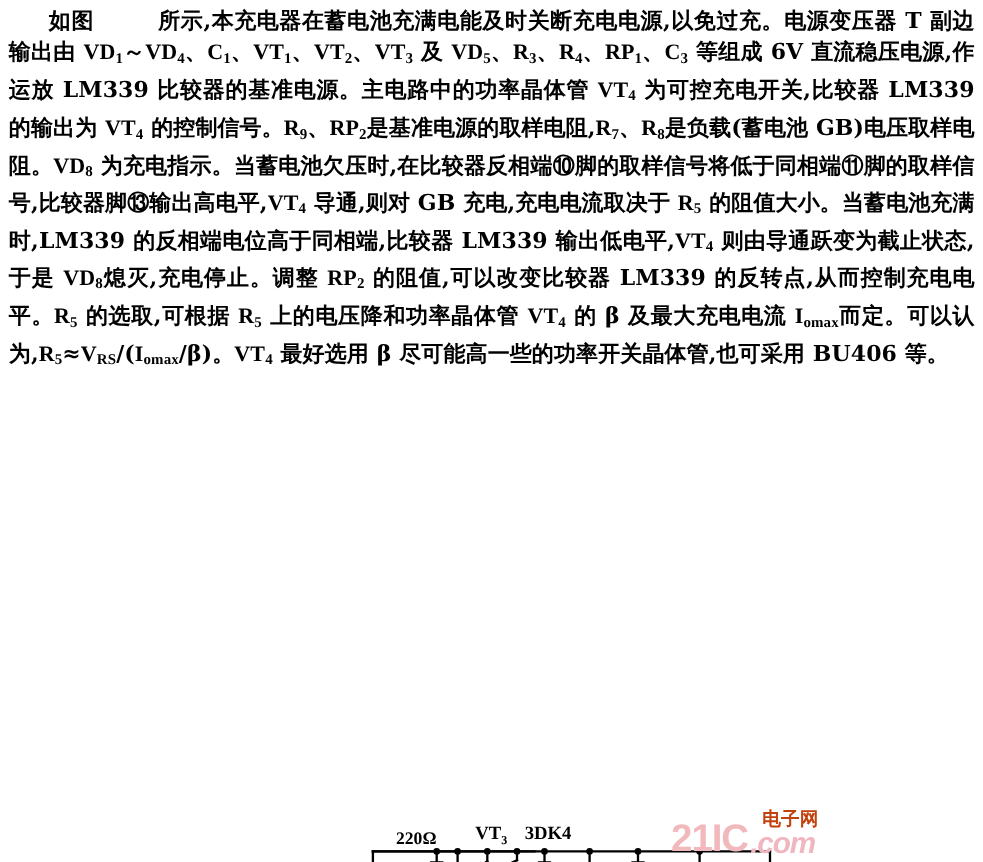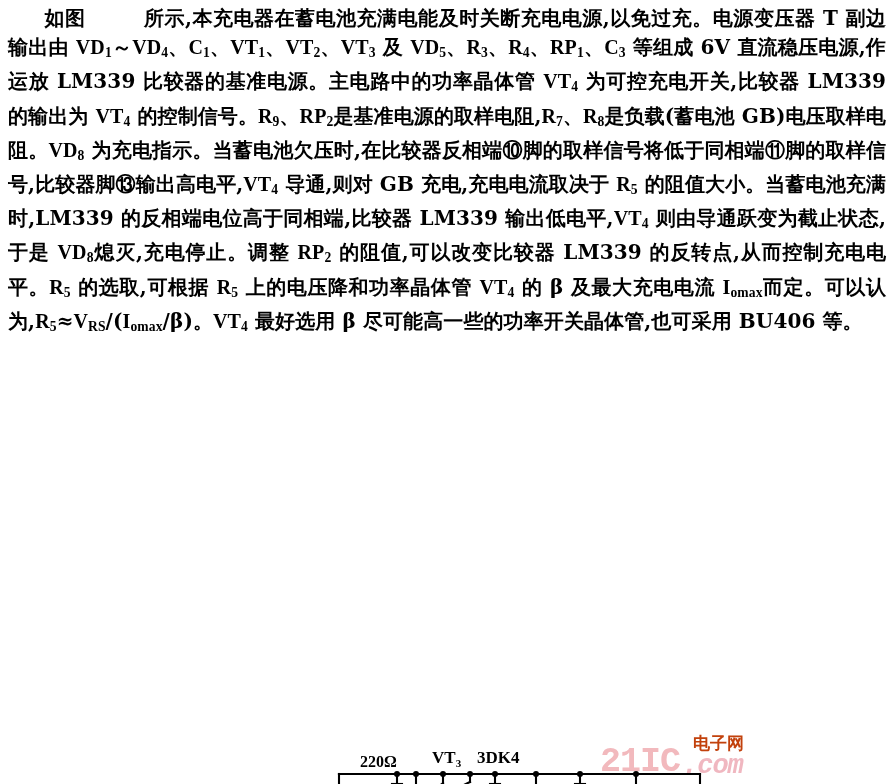--- a/index.html
+++ b/index.html
@@ -33,21 +33,21 @@
     position:absolute;left:0;top:378px;width:750px;height:406px;
   }
   #schematic svg{display:block;}
   .lbl{
     font-family:"Liberation Serif","DejaVu Serif",serif;
     font-weight:700;
     fill:#000;
   }
   .wm{
     position:absolute;right:6px;bottom:4px;
-    font-family:Liberation Mono, monospace;
+    font-family:Liberation Sans, sans-serif;
     font-weight:800;font-size:35px;line-height:1;
     color:#f2b9bd;letter-spacing:-1px;
     user-select:none;
   }
   .wm .cn{font-size:17px;color:#c2410c;letter-spacing:0;margin-left:11px;}
   .wm .dom{font-size:27px;font-style:italic;color:#f0b7c0;}
   .wmrow{display:flex;align-items:flex-end;}
   .wmstack{display:flex;flex-direction:column;align-items:flex-start;margin-left:2px;}
 </style>
 </head>

